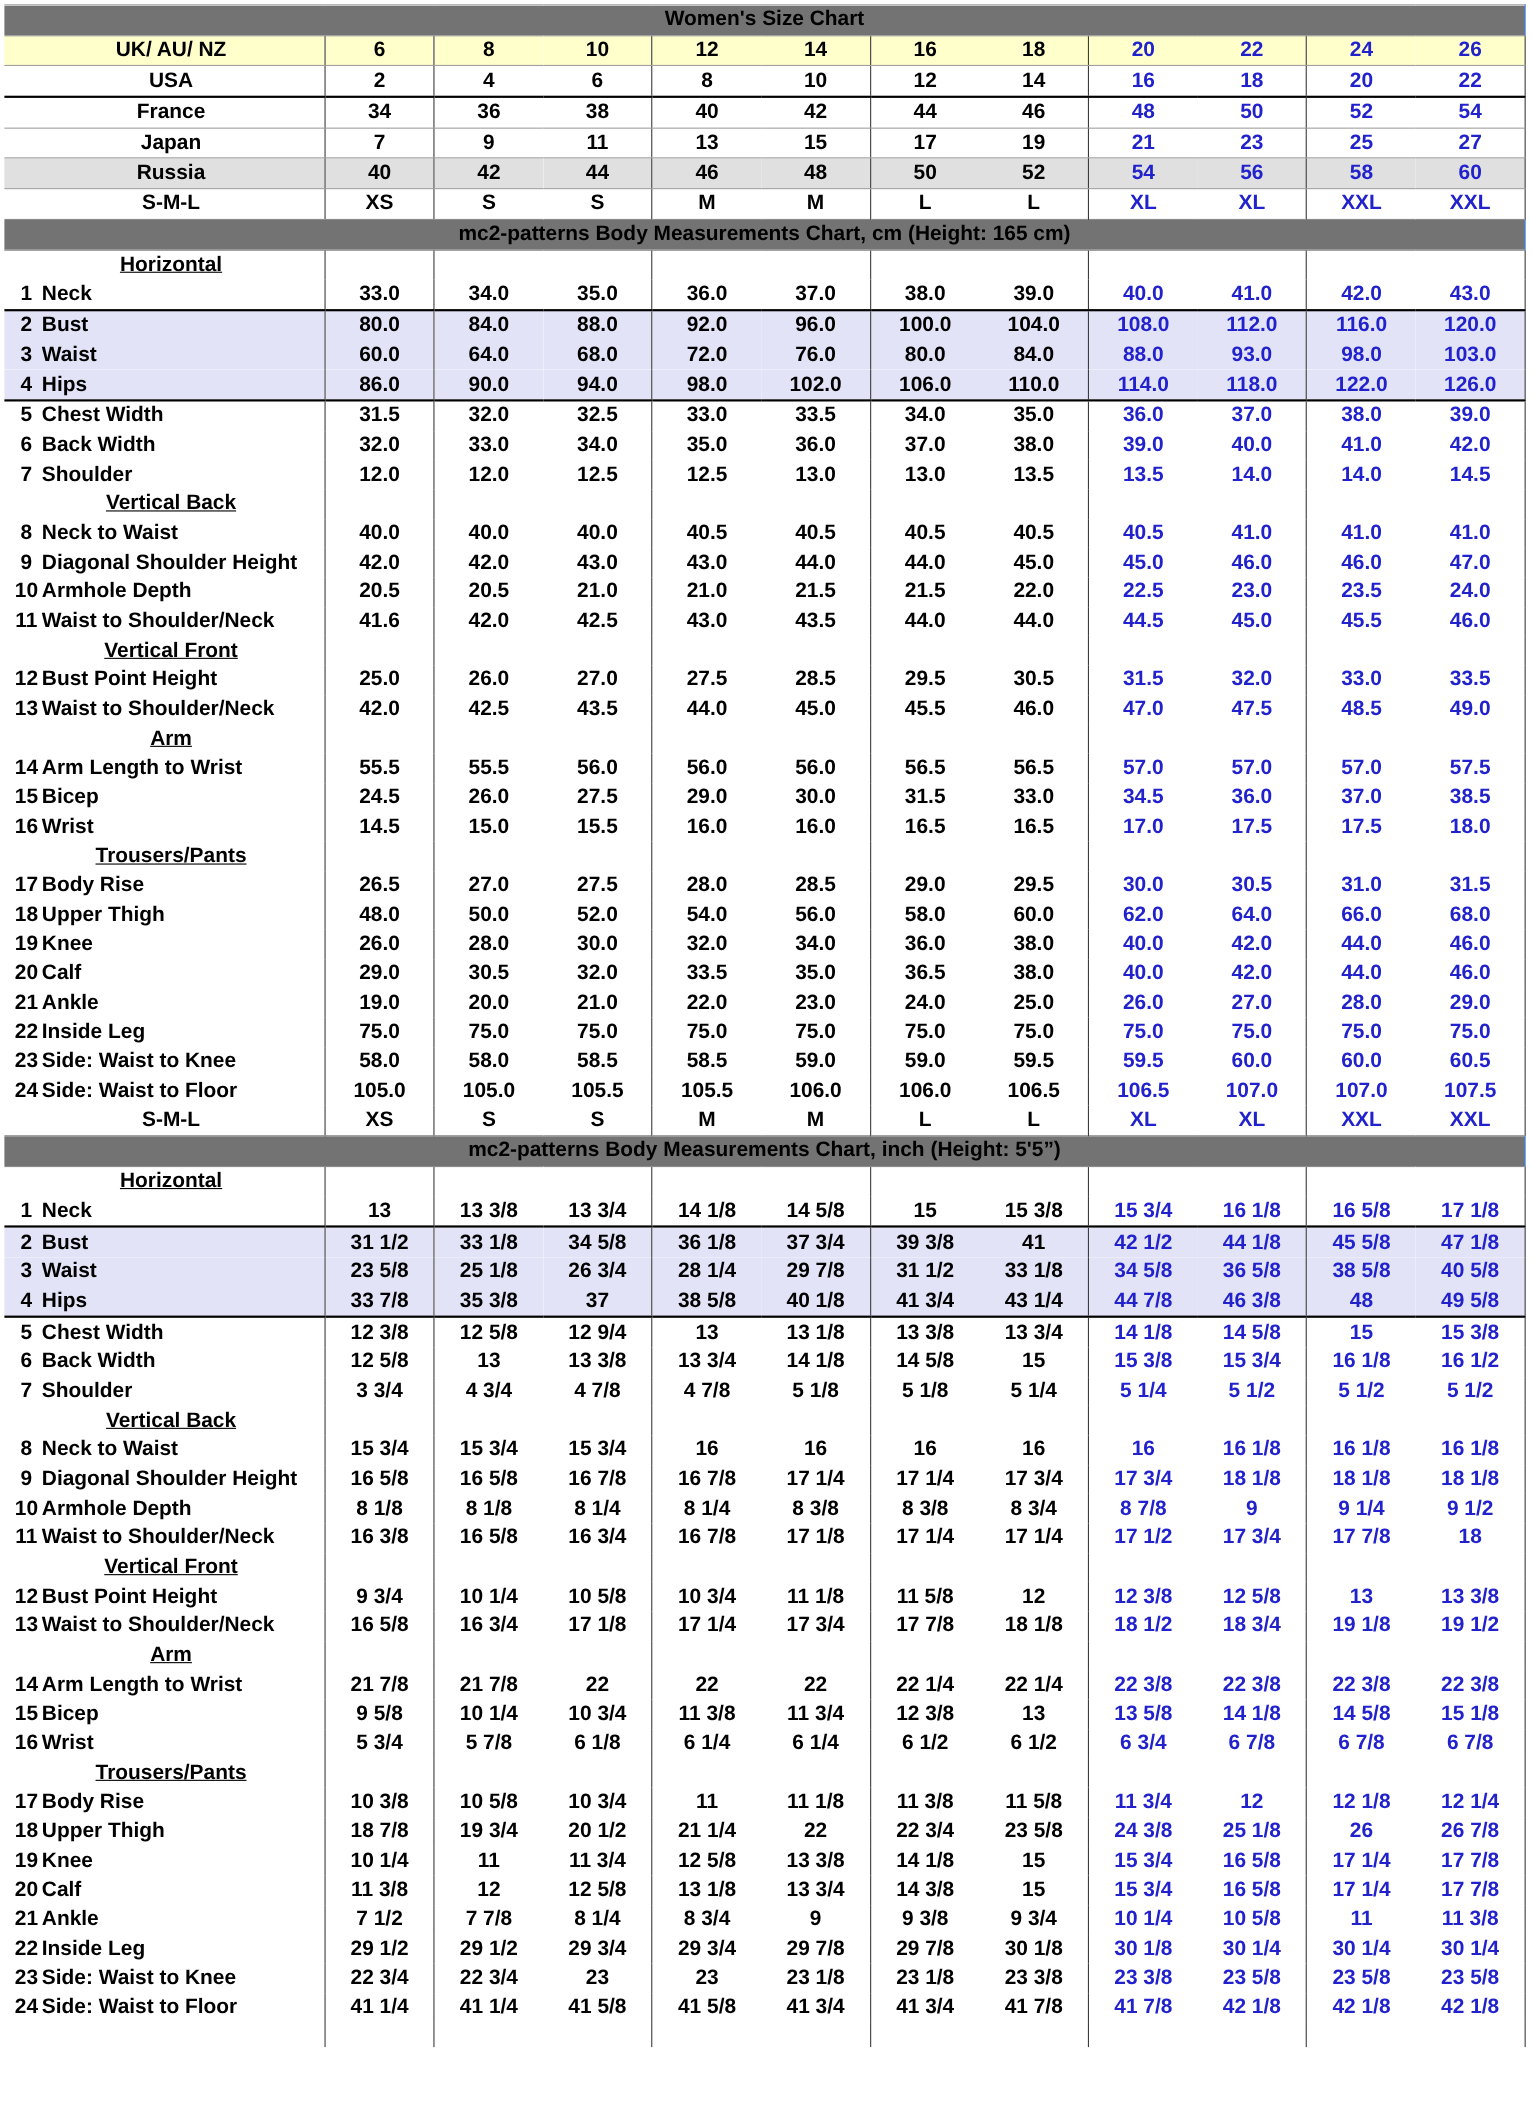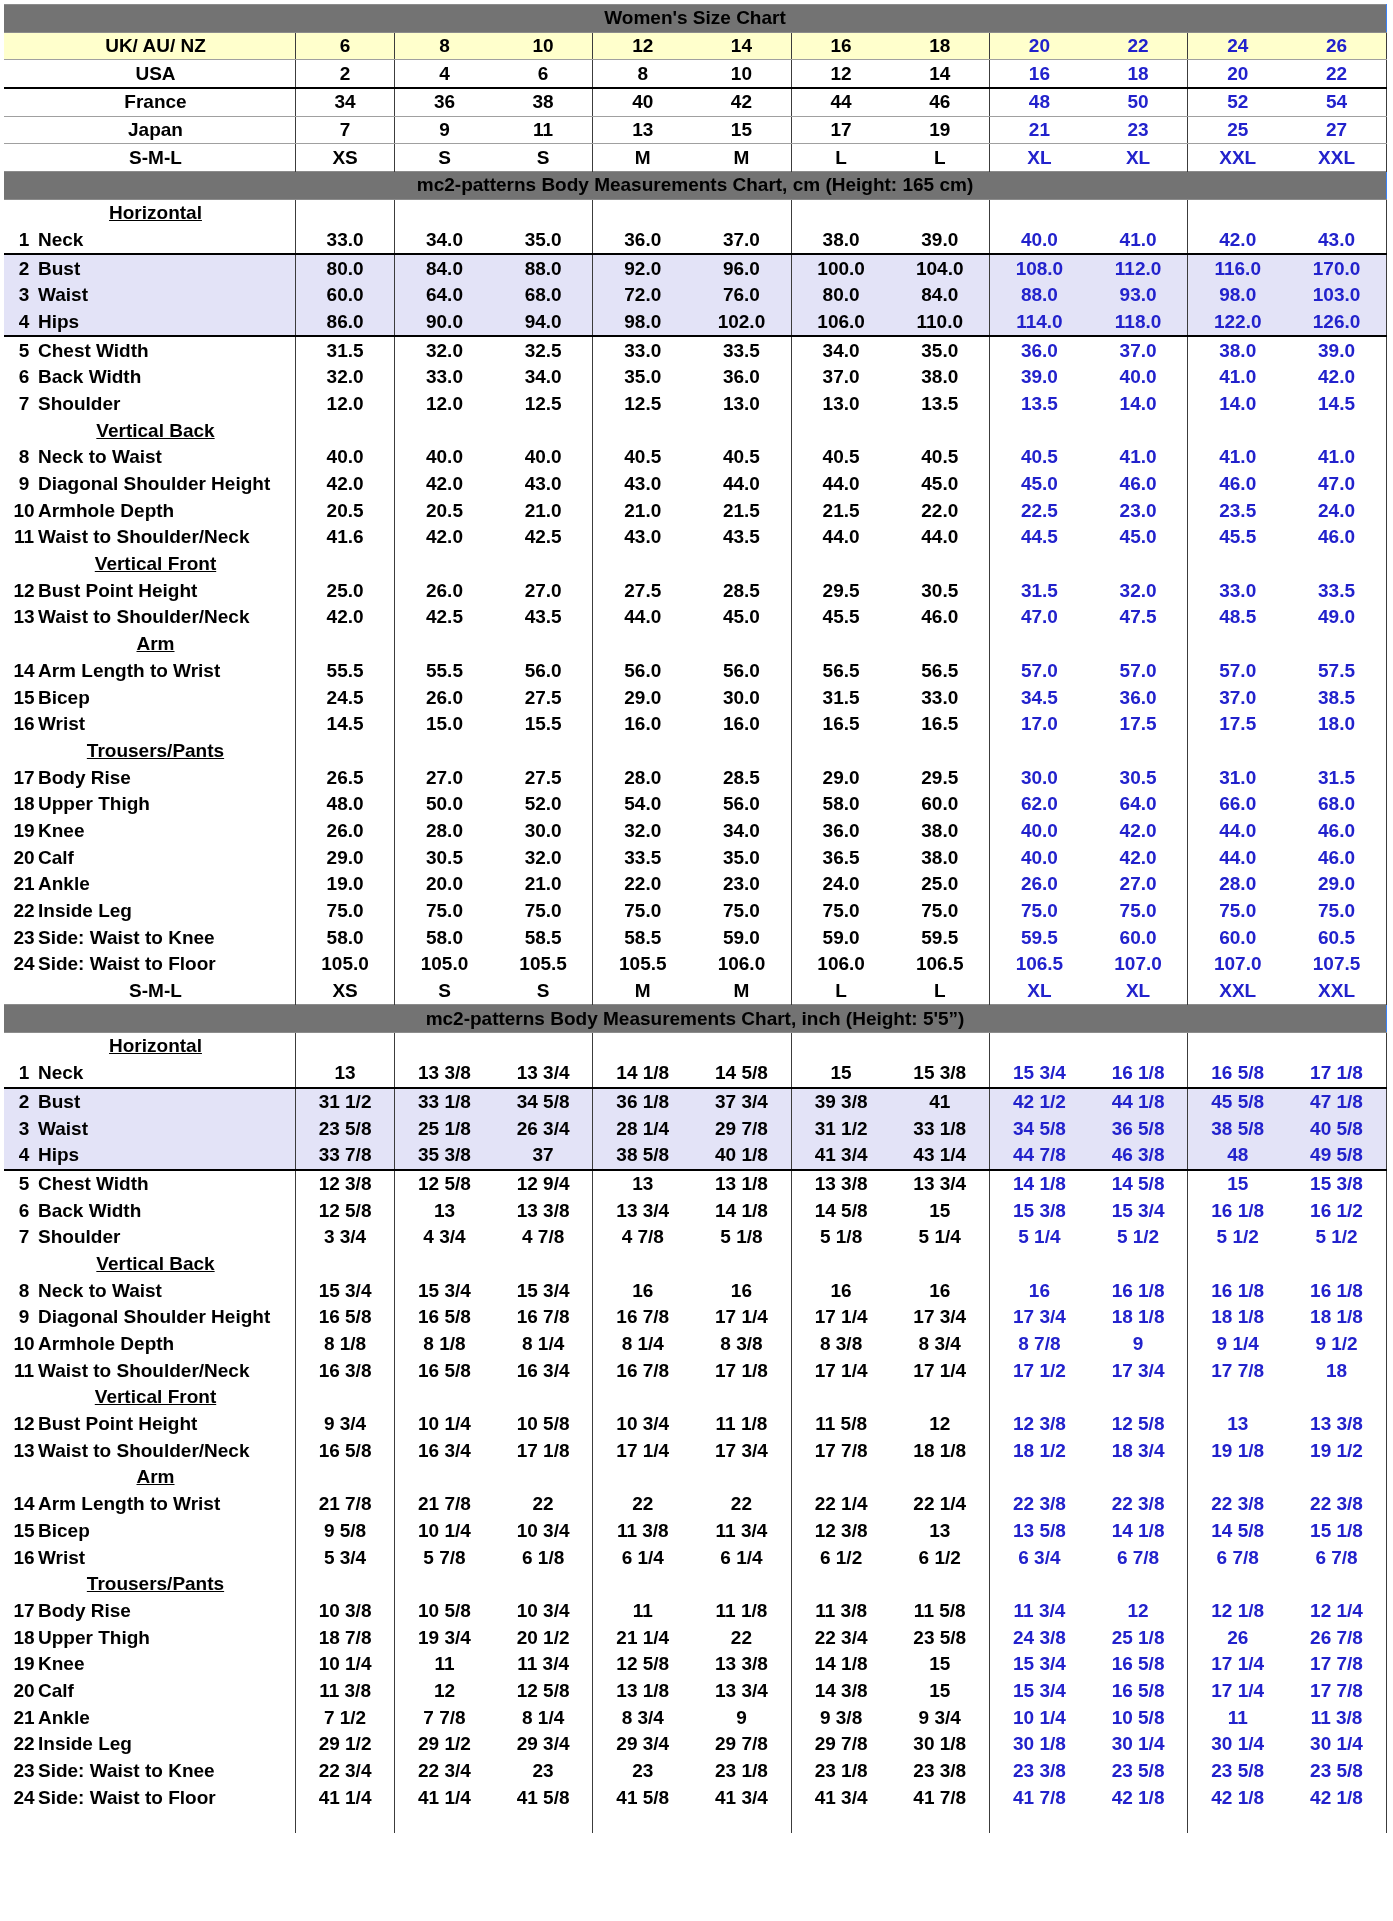--- a/index.html
+++ b/index.html
@@ -118,20 +118,34 @@
           <td class="v thinb">13</td>
           <td class="v gr thinb">15</td>
           <td class="v thinb">17</td>
           <td class="v gr thinb">19</td>
           <td class="v blue thinb">21</td>
           <td class="v gr blue thinb">23</td>
           <td class="v blue thinb">25</td>
           <td class="v gr blue thinb">27</td>
         </tr>
         <tr>
+          <td class="lab gr gry thinb center">Russia</td>
+          <td class="v gr gry thinb">40</td>
+          <td class="v gry thinb">42</td>
+          <td class="v gr gry thinb">44</td>
+          <td class="v gry thinb">46</td>
+          <td class="v gr gry thinb">48</td>
+          <td class="v gry thinb">50</td>
+          <td class="v gr gry thinb">52</td>
+          <td class="v blue gry thinb">54</td>
+          <td class="v gr blue gry thinb">56</td>
+          <td class="v blue gry thinb">58</td>
+          <td class="v gr blue gry thinb">60</td>
+        </tr>
+        <tr>
           <td class="lab gr center">S-M-L</td>
           <td class="v gr">XS</td>
           <td class="v">S</td>
           <td class="v gr">S</td>
           <td class="v">M</td>
           <td class="v gr">M</td>
           <td class="v">L</td>
           <td class="v gr">L</td>
           <td class="v blue">XL</td>
           <td class="v gr blue">XL</td>
@@ -178,21 +192,21 @@
           <td class="v gr hl">80.0</td>
           <td class="v hl">84.0</td>
           <td class="v gr hl">88.0</td>
           <td class="v hl">92.0</td>
           <td class="v gr hl">96.0</td>
           <td class="v hl">100.0</td>
           <td class="v gr hl">104.0</td>
           <td class="v blue hl">108.0</td>
           <td class="v gr blue hl">112.0</td>
           <td class="v blue hl">116.0</td>
-          <td class="v gr blue hl">170.0</td>
+          <td class="v gr blue hl">120.0</td>
         </tr>
         <tr>
           <td class="lab gr hl"><span class="rnum">3</span><span>Waist</span></td>
           <td class="v gr hl">60.0</td>
           <td class="v hl">64.0</td>
           <td class="v gr hl">68.0</td>
           <td class="v hl">72.0</td>
           <td class="v gr hl">76.0</td>
           <td class="v hl">80.0</td>
           <td class="v gr hl">84.0</td>

